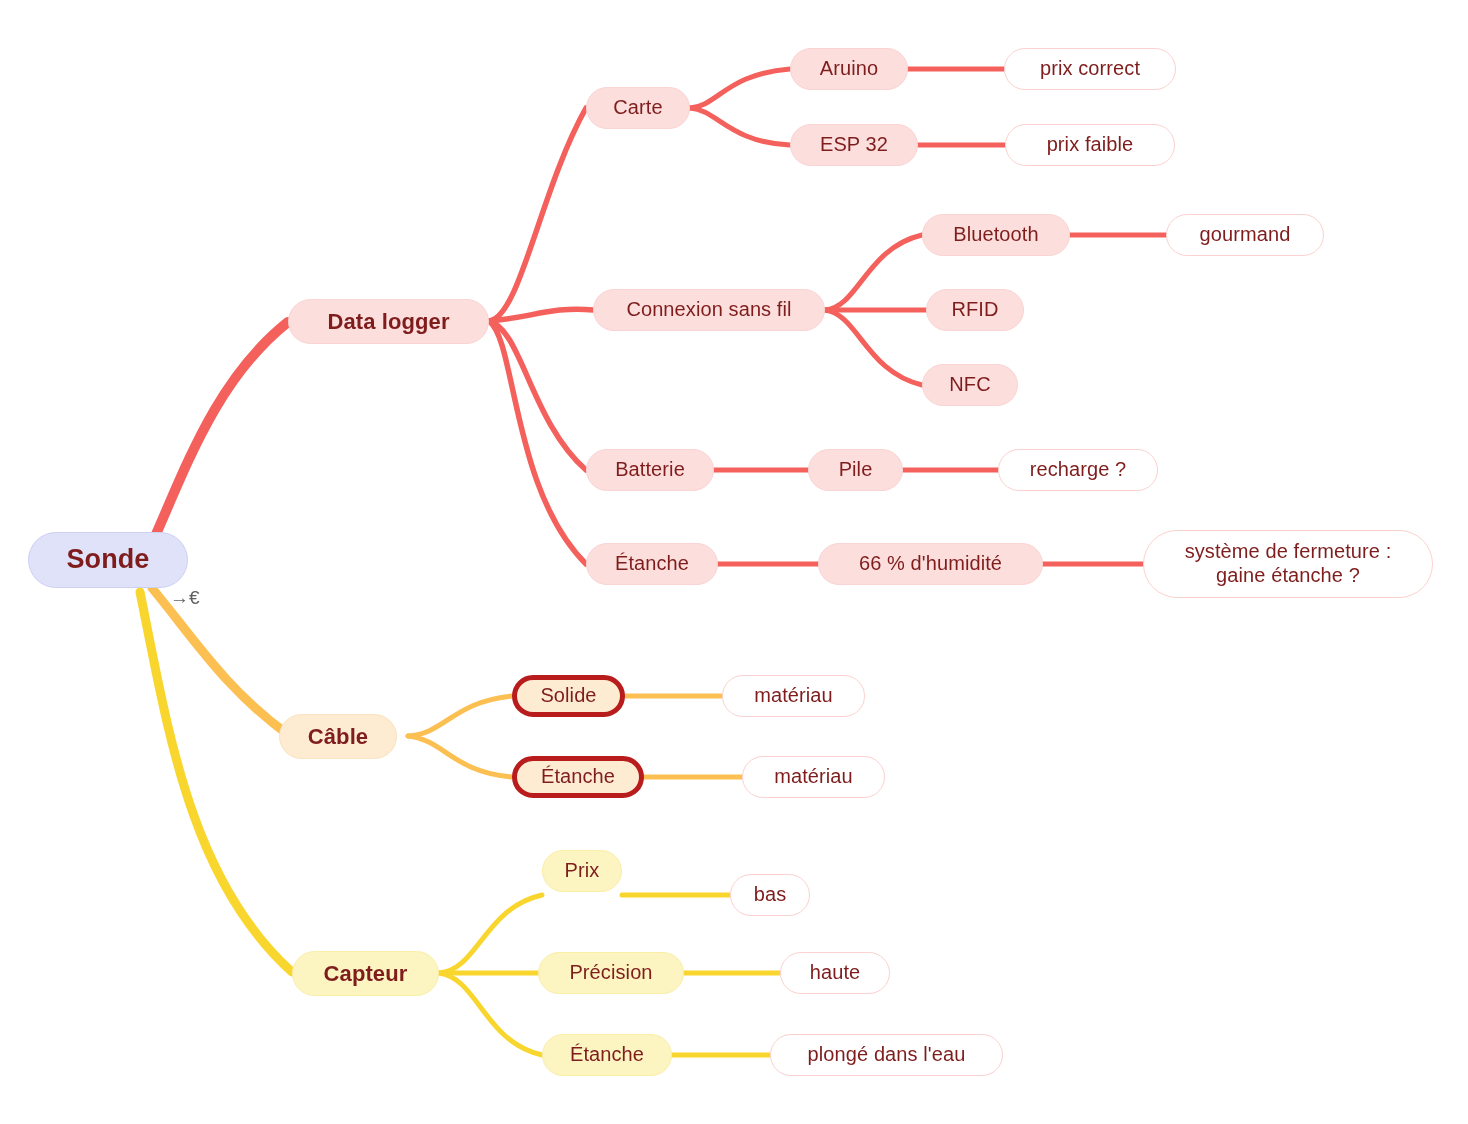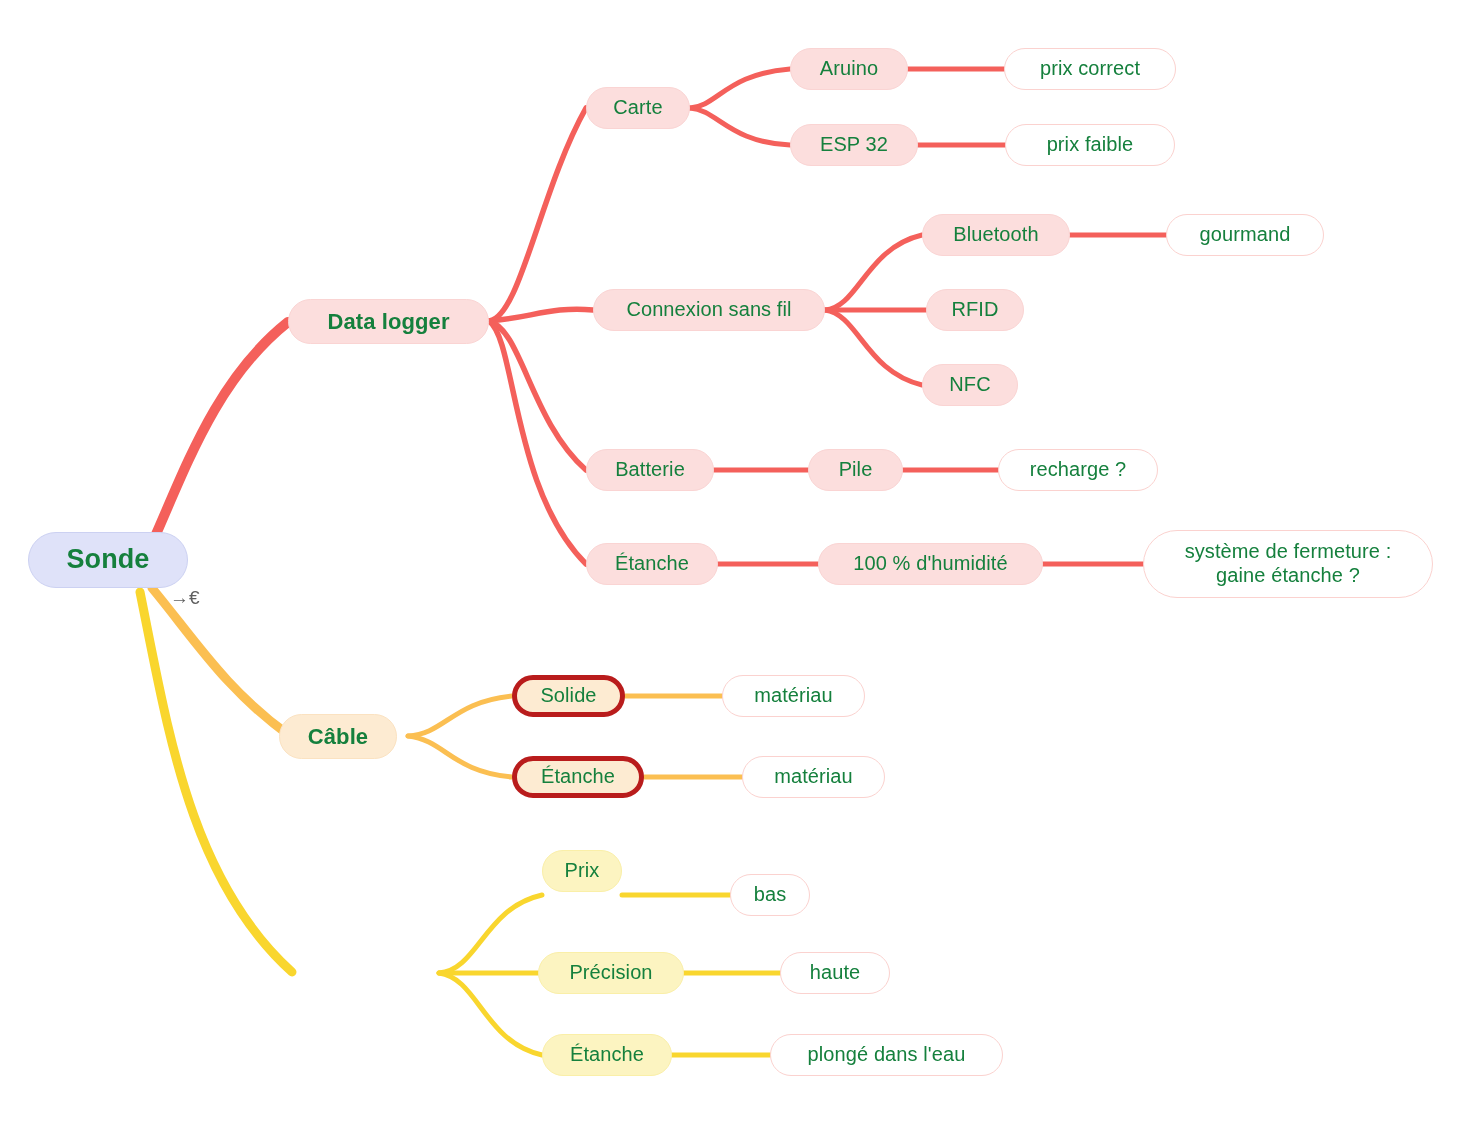--- a/index.html
+++ b/index.html
@@ -23,21 +23,21 @@
     height: 1124px;
     pointer-events: none;
   }
   .node {
     position: absolute;
     box-sizing: border-box;
     display: flex;
     align-items: center;
     justify-content: center;
     text-align: center;
-    color: #15803d;
+    color: #7f1d1d;
     white-space: pre;
     line-height: 1.18;
     letter-spacing: 0.1px;
   }
   
   .n-root {
     background: #dfe2f9;
     border: 1px solid #ccd1f2;
     border-radius: 999px;
     font-size: 27px;
@@ -173,21 +173,21 @@
     <span>Pile</span>
   </div>
   <div class="node n-leaf" style="left:998px; top:449px; width:160px; height:42px;">
     <span>recharge ?</span>
   </div>
 
   <div class="node n-inner c-red" style="left:586px; top:543px; width:132px; height:42px;">
     <span>Étanche</span>
   </div>
   <div class="node n-inner c-red" style="left:818px; top:543px; width:225px; height:42px;">
-    <span>100 % d'humidité</span>
+    <span>66 % d'humidité</span>
   </div>
   <div class="node n-leaf" style="left:1143px; top:530px; width:290px; height:68px;">
     <span>système de fermeture :
 gaine étanche ?</span>
   </div>
 
   <div class="node n-main c-org" style="left:279px; top:714px; width:118px; height:45px;">
     <span>Câble</span>
   </div>
   <div class="node n-inner c-org" style="left:512px; top:675px; width:113px; height:42px;">
@@ -196,20 +196,23 @@
   <div class="node n-leaf" style="left:722px; top:675px; width:143px; height:42px;">
     <span>matériau</span>
   </div>
   <div class="node n-inner c-org" style="left:512px; top:756px; width:132px; height:42px;">
     <span>Étanche</span>
   </div>
   <div class="node n-leaf" style="left:742px; top:756px; width:143px; height:42px;">
     <span>matériau</span>
   </div>
 
+  <div class="node n-main c-yel" style="left:292px; top:951px; width:147px; height:45px;">
+    <span>Capteur</span>
+  </div>
   <div class="node n-inner c-yel" style="left:542px; top:850px; width:80px; height:42px;">
     <span>Prix</span>
   </div>
   <div class="node n-leaf" style="left:730px; top:874px; width:80px; height:42px;">
     <span>bas</span>
   </div>
   <div class="node n-inner c-yel" style="left:538px; top:952px; width:146px; height:42px;">
     <span>Précision</span>
   </div>
   <div class="node n-leaf" style="left:780px; top:952px; width:110px; height:42px;text-align:center;">

